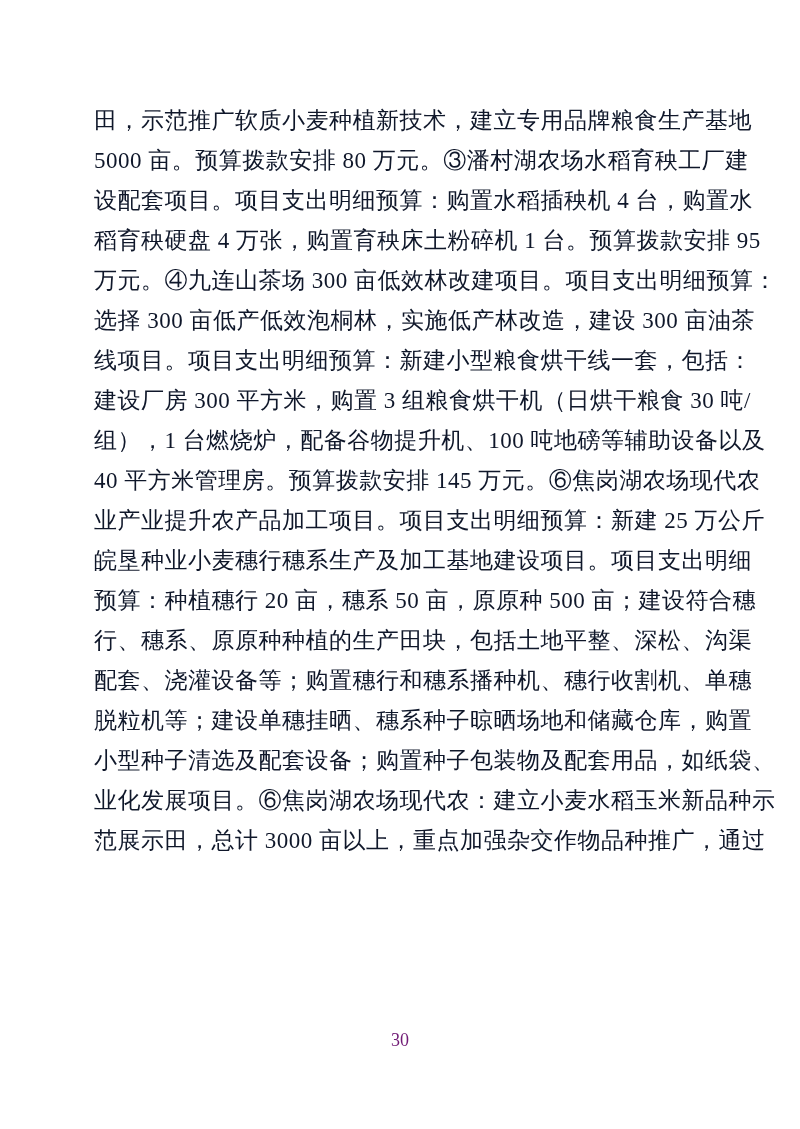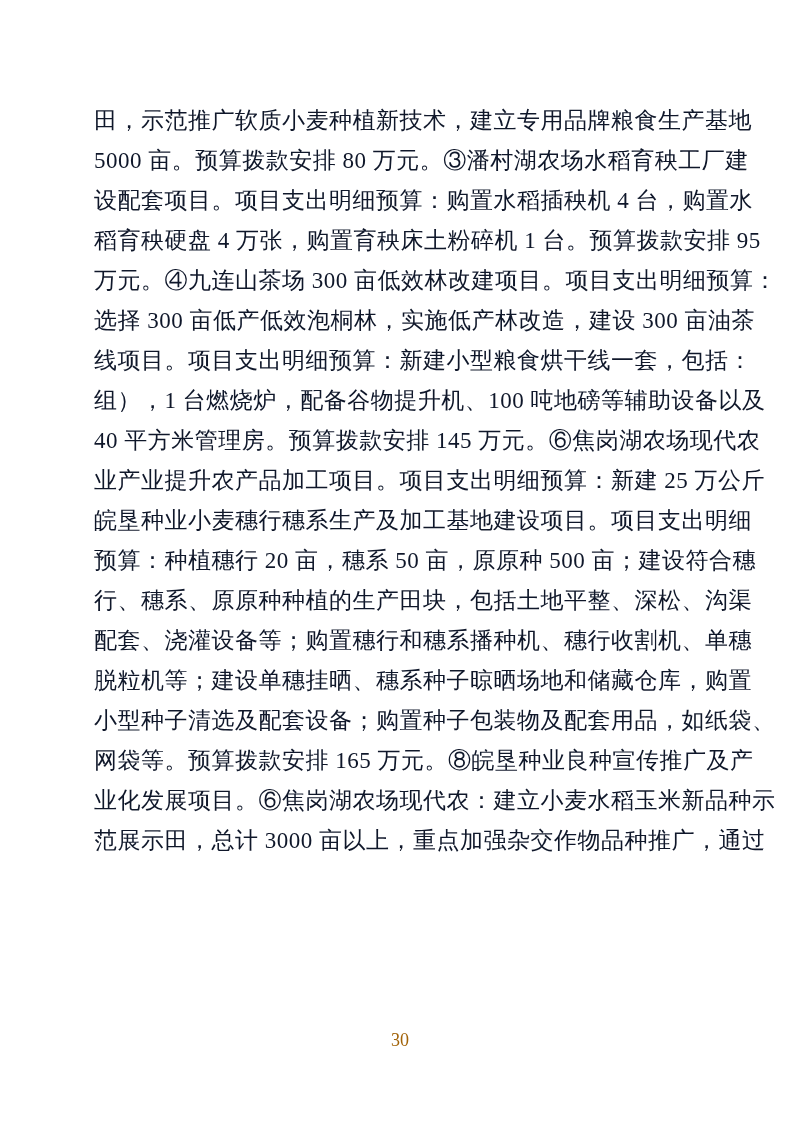--- a/index.html
+++ b/index.html
@@ -35,42 +35,42 @@
     letter-spacing: 0.5px;
   }
   .page-number {
     position: absolute;
     left: 0;
     top: 1028px;
     width: 100%;
     text-align: center;
     font-size: 18px;
     line-height: 24px;
-    color: #a16207;
+    color: #701a75;
   }
 </style>
 </head>
 <body>
 
 <div class="page">
   <div class="body-text">
     <div class="text-line">田，示范推广软质小麦种植新技术，建立专用品牌粮食生产基地</div>
     <div class="text-line">5000 亩。预算拨款安排 80 万元。③潘村湖农场水稻育秧工厂建</div>
     <div class="text-line">设配套项目。项目支出明细预算：购置水稻插秧机 4 台，购置水</div>
     <div class="text-line">稻育秧硬盘 4 万张，购置育秧床土粉碎机 1 台。预算拨款安排 95</div>
     <div class="text-line">万元。④九连山茶场 300 亩低效林改建项目。项目支出明细预算：</div>
     <div class="text-line">选择 300 亩低产低效泡桐林，实施低产林改造，建设 300 亩油茶</div>
     <div class="text-line">线项目。项目支出明细预算：新建小型粮食烘干线一套，包括：</div>
+    <div class="text-line">建设厂房 300 平方米，购置 3 组粮食烘干机（日烘干粮食 30 吨/</div>
     <div class="text-line">组），1 台燃烧炉，配备谷物提升机、100 吨地磅等辅助设备以及</div>
     <div class="text-line">40 平方米管理房。预算拨款安排 145 万元。⑥焦岗湖农场现代农</div>
     <div class="text-line">业产业提升农产品加工项目。项目支出明细预算：新建 25 万公斤</div>
     <div class="text-line">皖垦种业小麦穗行穗系生产及加工基地建设项目。项目支出明细</div>
     <div class="text-line">预算：种植穗行 20 亩，穗系 50 亩，原原种 500 亩；建设符合穗</div>
     <div class="text-line">行、穗系、原原种种植的生产田块，包括土地平整、深松、沟渠</div>
     <div class="text-line">配套、浇灌设备等；购置穗行和穗系播种机、穗行收割机、单穗</div>
     <div class="text-line">脱粒机等；建设单穗挂晒、穗系种子晾晒场地和储藏仓库，购置</div>
     <div class="text-line">小型种子清选及配套设备；购置种子包装物及配套用品，如纸袋、</div>
-    <div class="text-line">网袋等。预算拨款安排 165 万元。⑧皖垦种业良种宣传推广及产</div>
     <div class="text-line">业化发展项目。⑥焦岗湖农场现代农：建立小麦水稻玉米新品种示</div>
     <div class="text-line">范展示田，总计 3000 亩以上，重点加强杂交作物品种推广，通过</div>
   </div>
   <div class="page-number">30</div>
 </div>
 
 </body></html>

